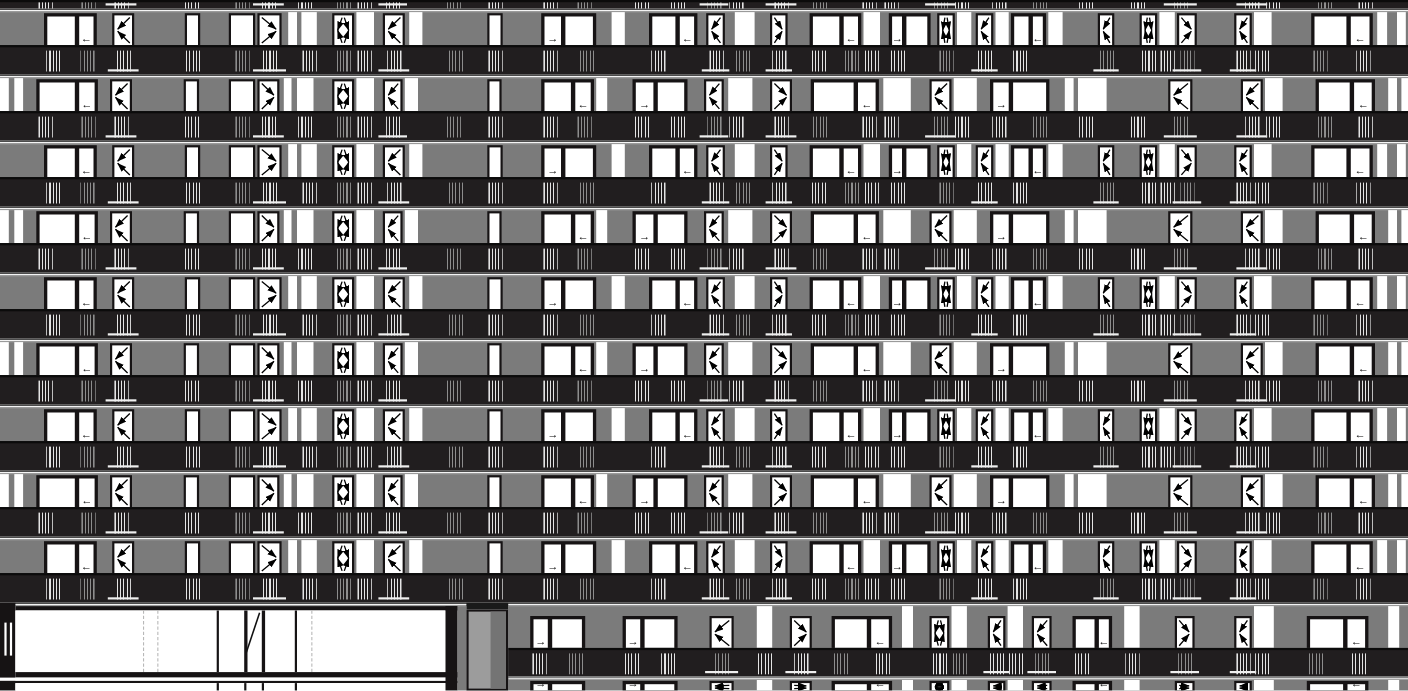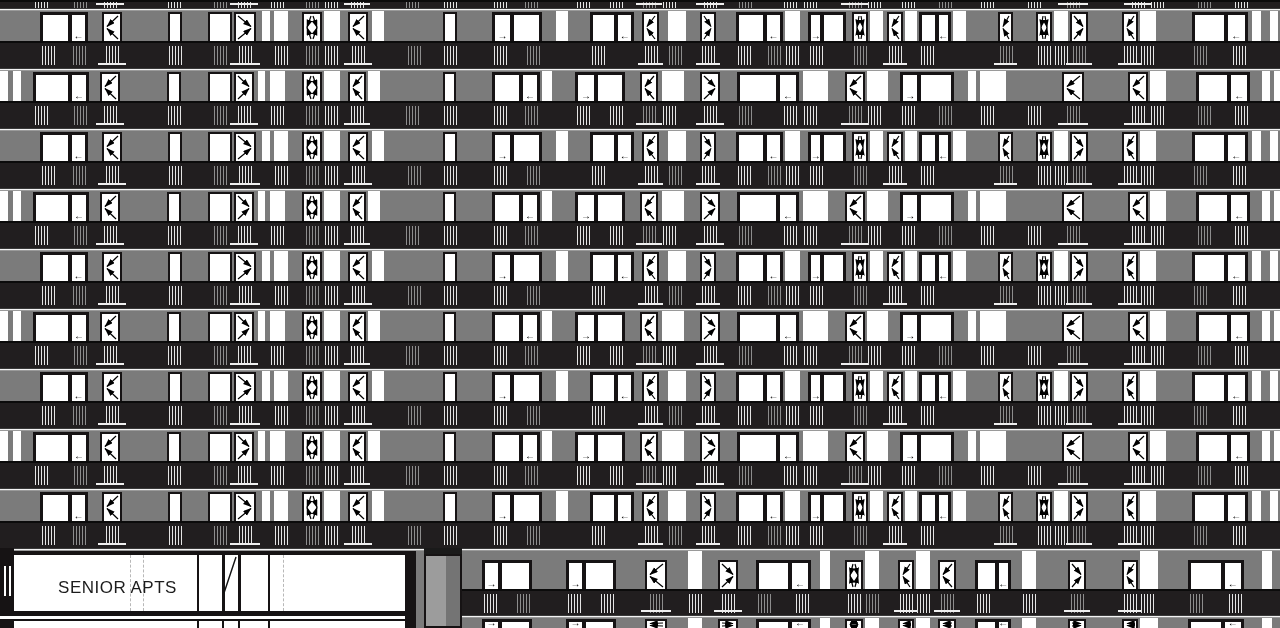--- a/index.html
+++ b/index.html
@@ -29,21 +29,20 @@
 
 <svg id="mdefs" aria-hidden="true">
   <defs>
     <marker id="ah" orient="auto" markerWidth="7" markerHeight="6" refX="6.5" refY="2.5">
       <path d="M0,0 L7,2.5 L0,5 Z" fill="#000"></path>
     </marker>
   </defs>
 </svg>
 
 <div id="stage">
-  <div class="sf-label" id="sfLabel" style="left:30px;top:573px;width:175px;height:30px;">SENIOR APTS</div>
 <div class="band" style="left: 0px; top: 0px; width: 1280px; height: 8px;">
       <div class="h" style="left: 35px; width: 13px; top: 0px; height: 7px;"></div>
       <div class="h gy" style="left: 74px; width: 13px; top: 0px; height: 7px;"></div>
       <div class="h" style="left: 104px; width: 13px; top: 0px; height: 7px;"></div>
       <div class="th" style="left: 96px; width: 28px; top: 1px;"></div>
       <div class="h" style="left: 168px; width: 13px; top: 0px; height: 7px;"></div>
       <div class="h gy" style="left: 214px; width: 13px; top: 0px; height: 7px;"></div>
       <div class="h" style="left: 238px; width: 13px; top: 0px; height: 7px;"></div>
       <div class="th" style="left: 230px; width: 28px; top: 1px;"></div>
       <div class="h" style="left: 271px; width: 13px; top: 0px; height: 7px;"></div>

